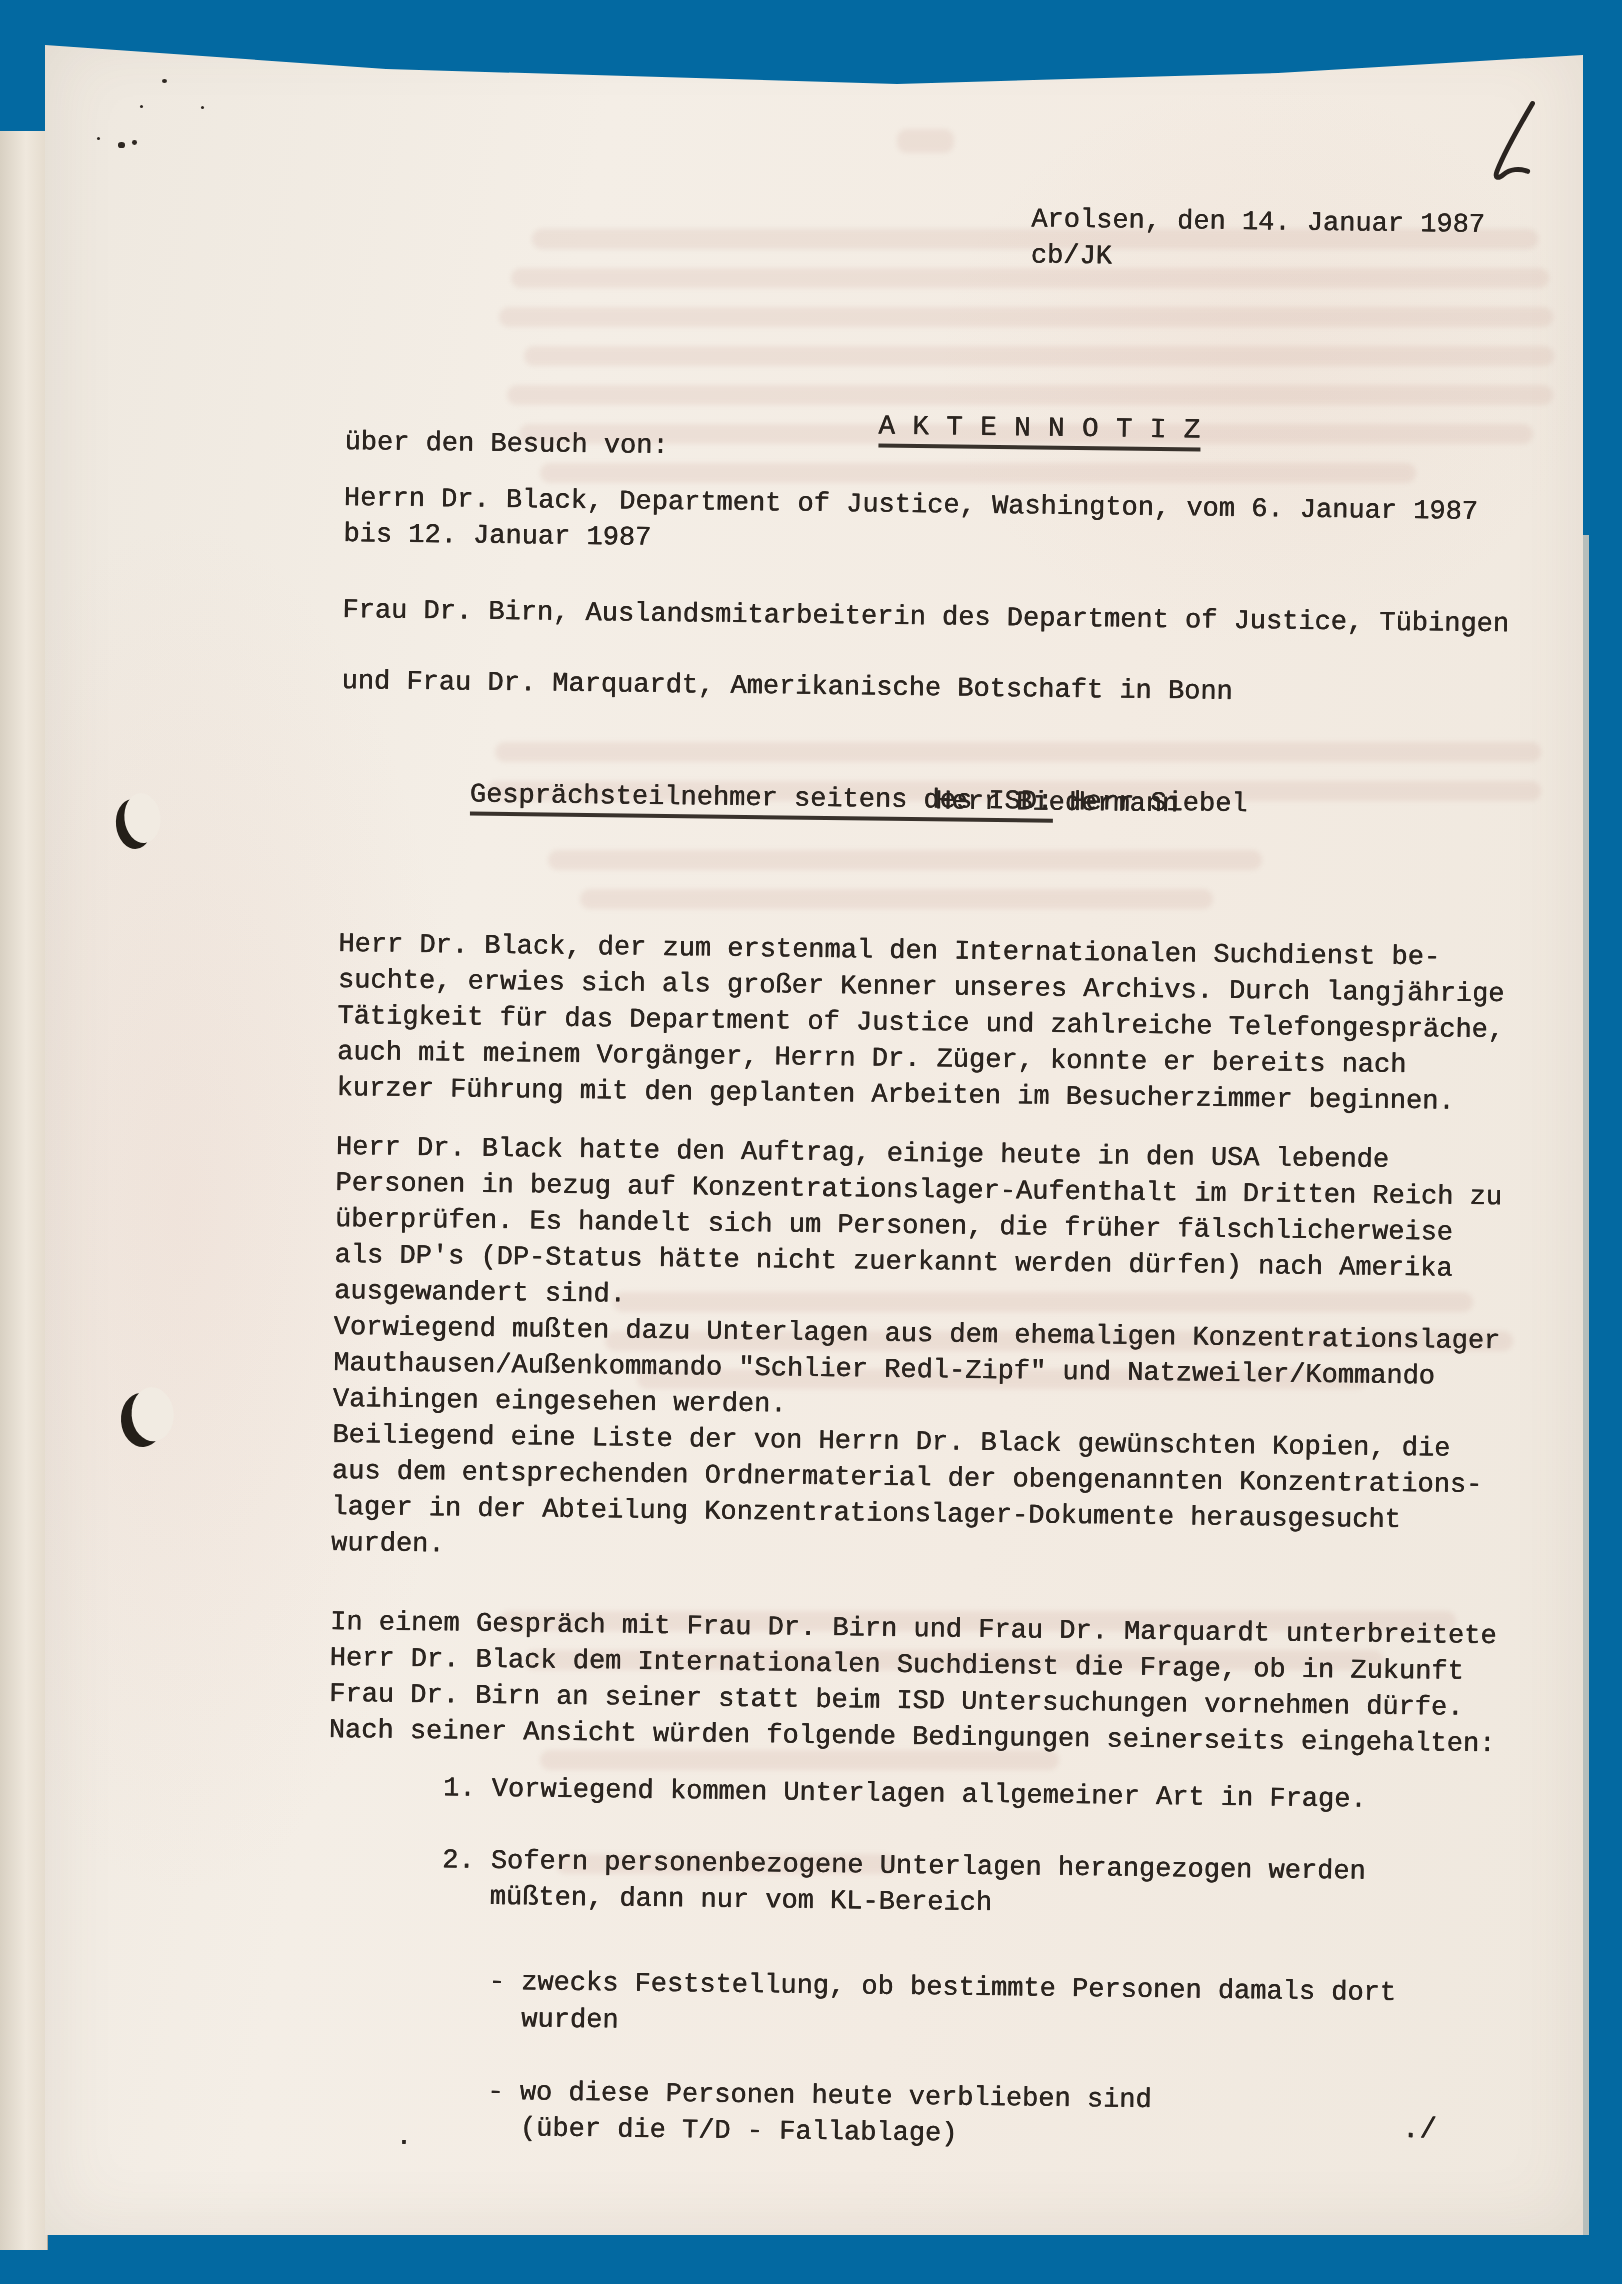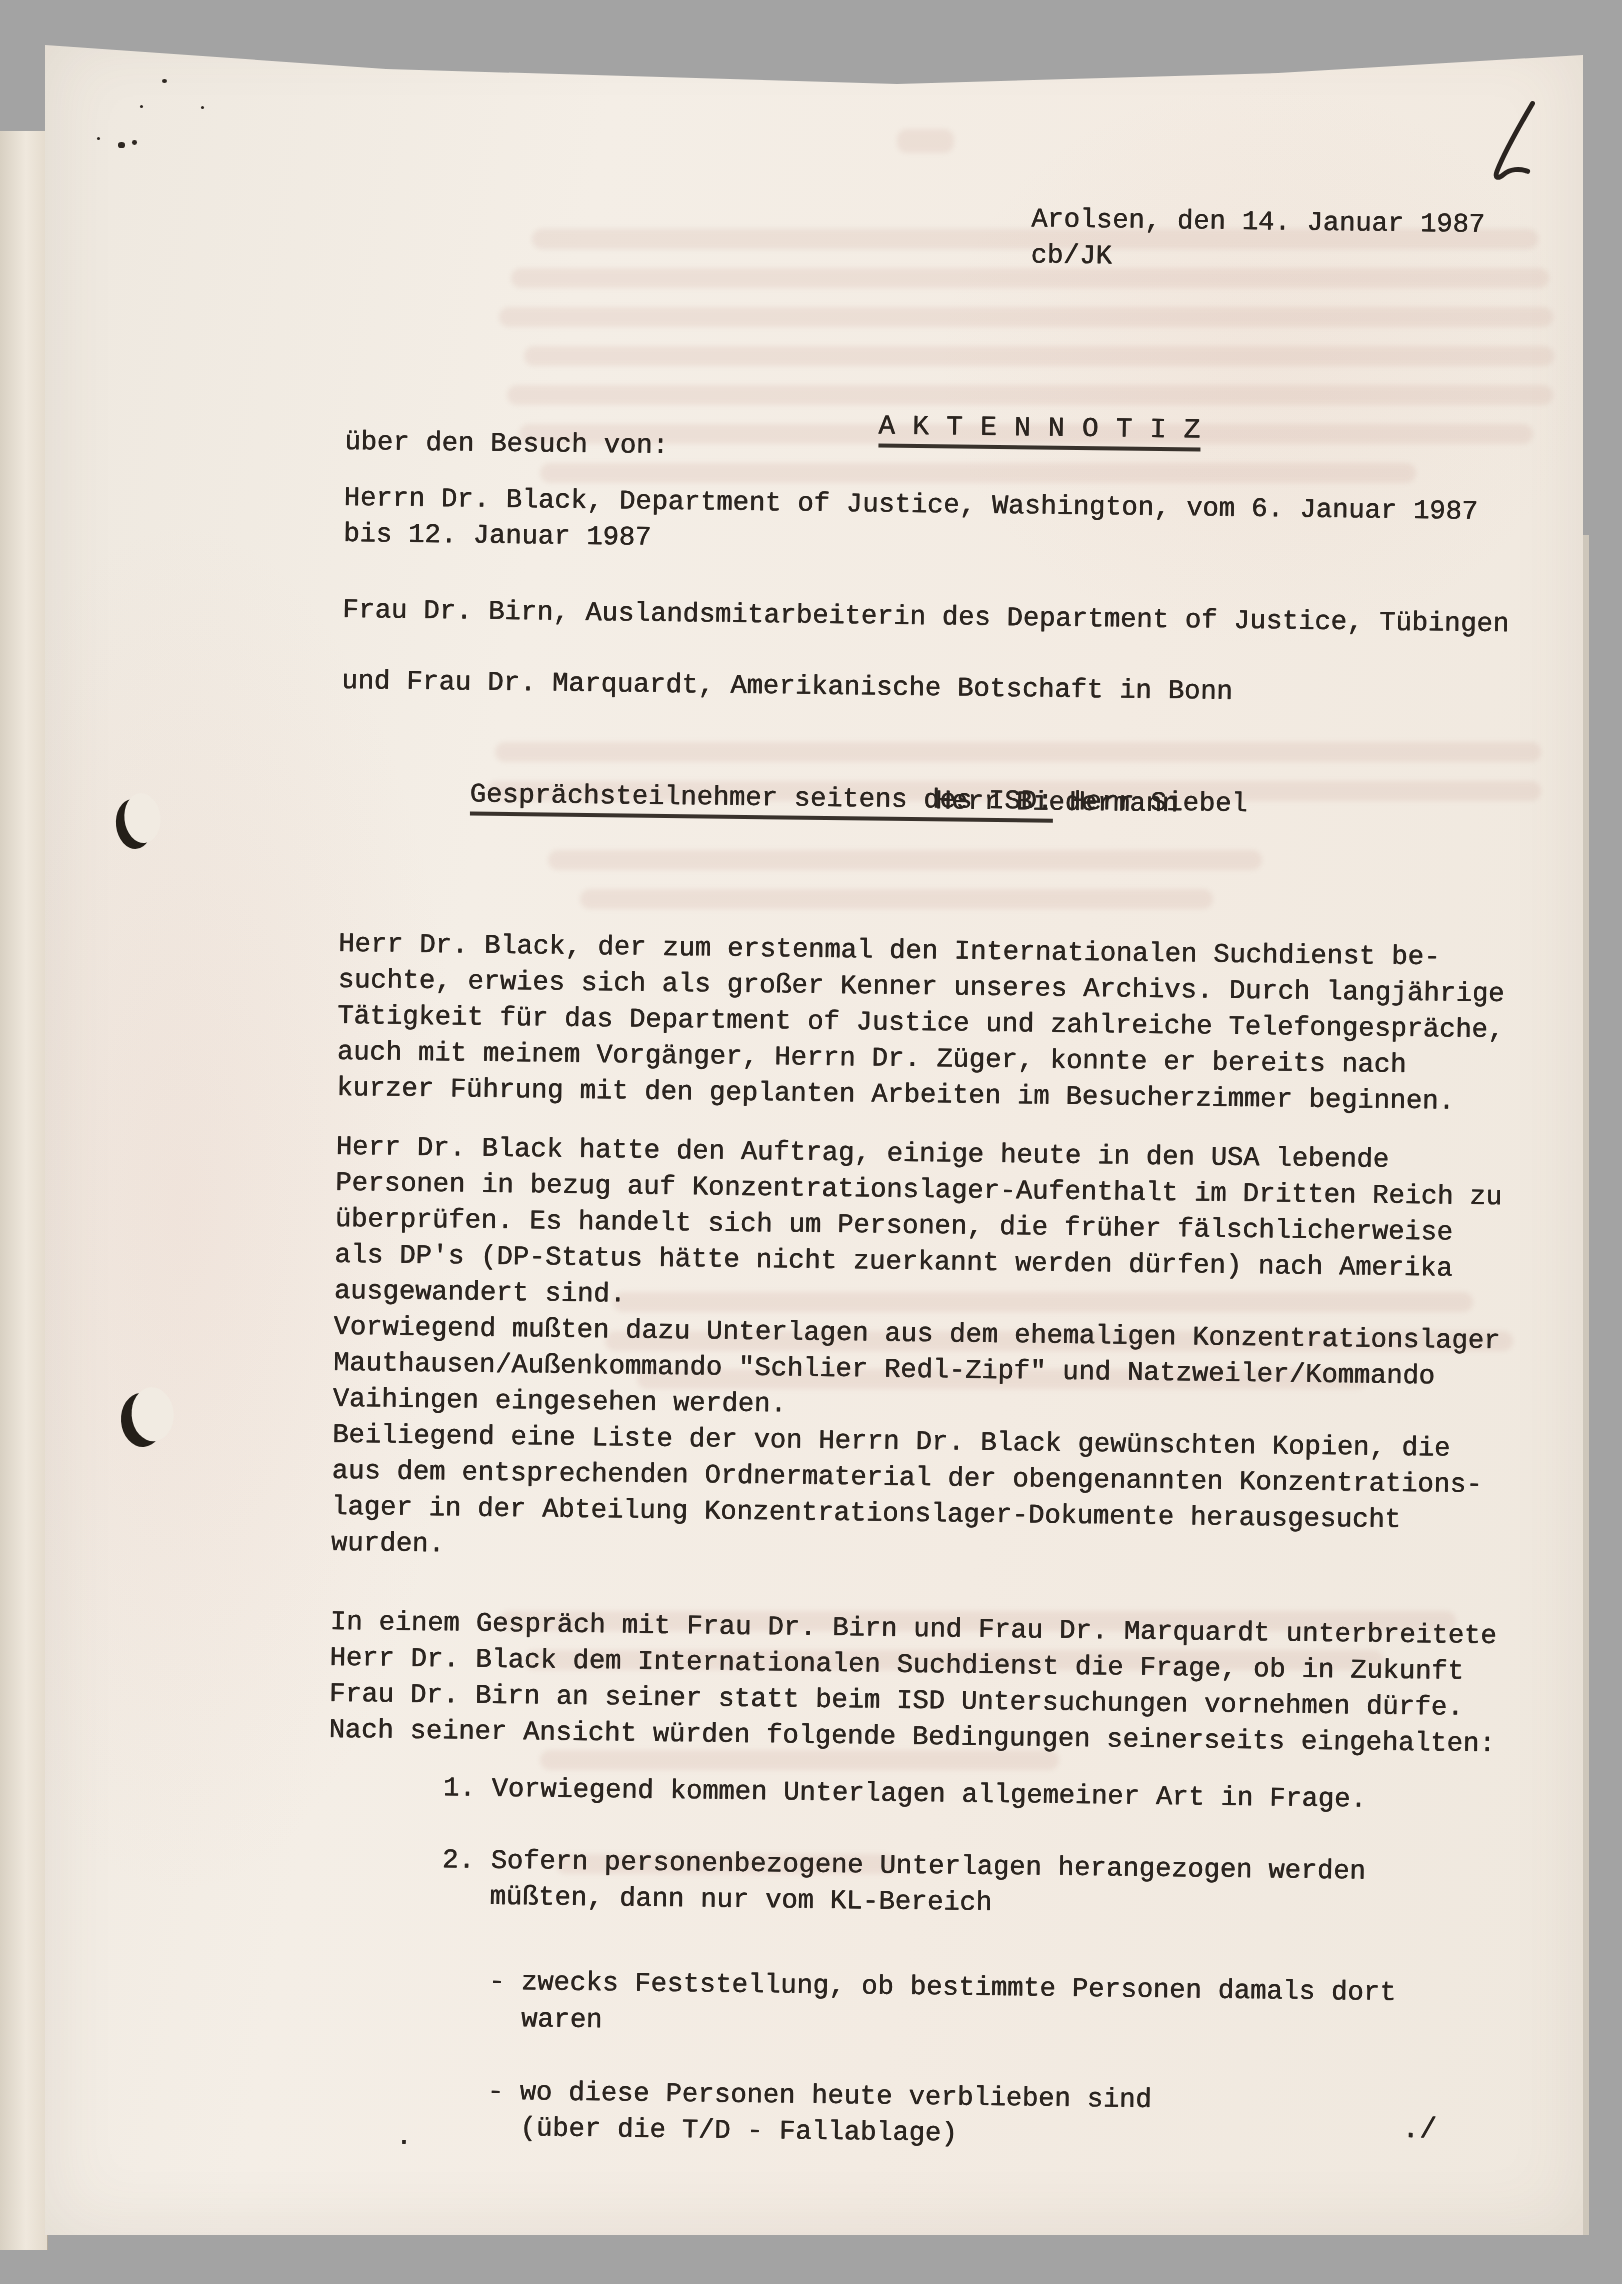--- a/index.html
+++ b/index.html
@@ -1,16 +1,16 @@
 <!DOCTYPE html>
 <html style="font-size:13px"><head>
 <meta charset="utf-8">
 <style>
   html,body{margin:0;padding:0;background:#000;}
-  .stage{position:relative;width:1622px;height:2284px;background:#a3a3a3;overflow:hidden;
+  .stage{position:relative;width:1622px;height:2284px;background:#0369a1;overflow:hidden;
          font-family:"Liberation Mono","DejaVu Sans Mono",monospace;}
   
   .under-left{position:absolute;left:0;top:131px;width:47px;height:2119px;
     background:linear-gradient(90deg,#d8d0c2,#efe8dd 55%,#e4dbcd);
     border-right:1.6px solid #b4aa9b;}
   .under-right{position:absolute;left:1580px;top:535px;width:9px;height:1700px;
     background:#d6cec0;opacity:.85;}
   
   .paper{position:absolute;left:45px;top:32px;width:1538px;height:2203px;
     background:linear-gradient(100deg,#eee8df,#f4eee6 30%,#f3ebe2 62%,#efe8de);
@@ -145,21 +145,21 @@
         <div class="line">Herr Dr. Black dem Internationalen Suchdienst die Frage, ob in Zukunft</div>
         <div class="line">Frau Dr. Birn an seiner statt beim ISD Untersuchungen vornehmen dürfe.</div>
         <div class="line">Nach seiner Ansicht würden folgende Bedingungen seinerseits eingehalten:</div>
       </div>
 
       <div class="line" style="left:406px;top:1737px;">1. Vorwiegend kommen Unterlagen allgemeiner Art in Frage.</div>
       <div class="line" style="left:406px;top:1809px;">2. Sofern personenbezogene Unterlagen herangezogen werden</div>
       <div class="line" style="left:454px;top:1845px;">müßten, dann nur vom KL-Bereich</div>
 
       <div class="line" style="left:454px;top:1930px;">- zwecks Feststellung, ob bestimmte Personen damals dort</div>
-      <div class="line" style="left:487px;top:1967px;">waren</div>
+      <div class="line" style="left:487px;top:1967px;">wurden</div>
 
       <div class="line" style="left:454px;top:2040px;">- wo diese Personen heute verblieben sind</div>
       <div class="line" style="left:487px;top:2076px;">(über die T/D - Fallablage)</div>
 
       <div class="line" style="left:1369px;top:2067px;font-size:29px;">./</div>
       <div class="line" style="left:363px;top:2086px;">.</div>
     </div>
   </div>
 </div>
 

